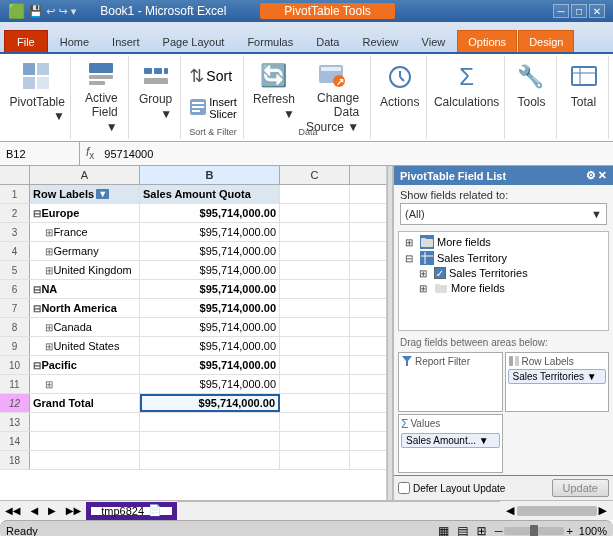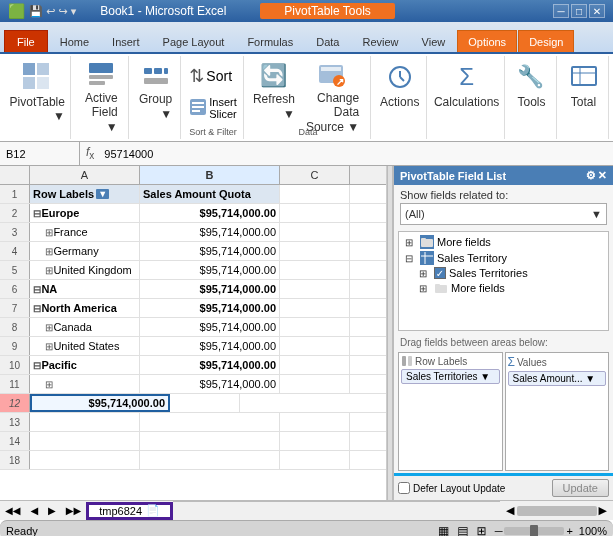--- a/index.html
+++ b/index.html
@@ -43,21 +43,21 @@
     .col-headers { display: flex; background: #f0f0f0; border-bottom: 1px solid #aaa; }
     .row-num-header { width: 30px; min-width: 30px; height: 18px; border-right: 1px solid #aaa; }
     .col-header { height: 18px; border-right: 1px solid #aaa; display: flex; align-items: center; justify-content: center; font-size: 11px; color: #333; background: #f0f0f0; }
     .col-header.active { background: #ddedff; font-weight: bold; }
     .col-a { width: 110px; min-width: 110px; }
     .col-b { width: 140px; min-width: 140px; }
     .col-c { width: 70px; min-width: 70px; }
 
     .grid-row { display: flex; border-bottom: 1px solid #e0e0e0; }
     .row-num { width: 30px; min-width: 30px; background: #f0f0f0; border-right: 1px solid #aaa; display: flex; align-items: center; justify-content: center; font-size: 10px; color: #555; height: 18px; }
-    .row-num.active { background: #fca5a5; font-style: italic; }
+    .row-num.active { background: #f0abfc; font-style: italic; }
     .cell { height: 18px; border-right: 1px solid #e0e0e0; display: flex; align-items: center; padding: 0 3px; font-size: 11px; overflow: hidden; }
     .cell-a { width: 110px; min-width: 110px; }
     .cell-b { width: 140px; min-width: 140px; }
     .cell-c { width: 70px; min-width: 70px; }
     .cell.bold { font-weight: bold; }
     .cell.header-cell { background: #dce6f1; }
     .cell.selected { border: 2px solid #1f5fa0; background: #f0f7ff; }
     .cell.indent1 { padding-left: 15px; }
     .cell.amount { text-align: right; justify-content: flex-end; }
 
@@ -72,25 +72,25 @@
     .fl-tree-expand { width: 12px; font-size: 10px; color: #333; }
     .fl-tree-checkbox { width: 12px; height: 12px; border: 1px solid #666; display: inline-flex; align-items: center; justify-content: center; font-size: 10px; background: white; }
     .fl-tree-text { font-size: 11px; }
     .fl-drag-label { padding: 2px 6px; font-size: 10px; color: #666; margin-top: 2px; }
 
     .fl-areas { display: grid; grid-template-columns: 1fr 1fr; gap: 2px; padding: 2px 4px; flex: 1; }
     .fl-area { border: 1px solid #aaa; background: white; padding: 2px; min-height: 50px; }
     .fl-area-label { font-size: 10px; color: #555; display: flex; align-items: center; gap: 2px; margin-bottom: 2px; }
     .fl-area-chip { background: #e8f0fb; border: 1px solid #aac; border-radius: 2px; padding: 1px 4px; font-size: 10px; display: flex; align-items: center; justify-content: space-between; cursor: pointer; }
 
-    .fl-footer { padding: 3px 4px; display: flex; align-items: center; justify-content: space-between; border-top: 3px solid #0ea5e9; background: #f0f0f0; }
+    .fl-footer { padding: 3px 4px; display: flex; align-items: center; justify-content: space-between; border-top: 1px solid #0ea5e9; background: #f0f0f0; }
     .fl-defer-cb { display: flex; align-items: center; gap: 3px; font-size: 10px; }
     .fl-update-btn { padding: 2px 10px; background: linear-gradient(to bottom, #f0f0f0, #d8d8d8); border: 1px solid #999; font-size: 11px; cursor: not-allowed; color: #888; border-radius: 2px; }
     .sheet-tabs { display: flex; align-items: center; height: 20px; background: #f0f0f0; border-top: 1px solid #bbb; }
-    .sheet-tab { padding: 2px 10px; border: 3px solid #4c1d95; background: white; font-size: 11px; cursor: pointer; height: 18px; display: flex; align-items: center; }
+    .sheet-tab { padding: 2px 10px; border: 5px solid #4c1d95; background: white; font-size: 11px; cursor: pointer; height: 18px; display: flex; align-items: center; }
     .sheet-tab-nav { padding: 2px 5px; font-size: 10px; cursor: pointer; }
 
     
     .status-bar { background: #d4d4d4; border-top: 1px solid #aaa; height: 20px; display: flex; align-items: center; justify-content: space-between; padding: 0 6px; font-size: 11px; border-radius: 7px; }
     .status-right { display: flex; align-items: center; gap: 8px; }
     .zoom-controls { display: flex; align-items: center; gap: 2px; }
 
     
     .divider { width: 6px; background: #ddd; cursor: col-resize; border-left: 1px solid #bbb; border-right: 1px solid #bbb; }
   </style>
@@ -360,20 +360,21 @@
       <div class="row-num">11</div>
       <div class="cell cell-a indent1">
           <span style="color:#555;font-size:10px;">⊞</span>
         </div>
       <div class="cell cell-b amount">$95,714,000.00</div>
       <div class="cell cell-c"></div>
     </div>
 
     <div class="grid-row" style="background:#fff;">
       <div class="row-num active">12</div>
+      <div class="cell cell-a bold">Grand Total</div>
       <div class="cell cell-b bold amount selected">$95,714,000.00</div>
       <div class="cell cell-c"></div>
     </div>
 
     <div class="grid-row">
       <div class="row-num">13</div>
       <div class="cell cell-a"></div>
       <div class="cell cell-b"></div>
       <div class="cell cell-c"></div>
     </div>
@@ -446,20 +447,28 @@
               <rect x="0" y="3" width="12" height="8" fill="#ddd" rx="1"></rect>
               <rect x="0" y="2" width="5" height="3" fill="#ddd" rx="1"></rect>
             </svg>
         </span>
         <span class="fl-tree-text">More fields</span>
       </div>
     </div>
     <div class="fl-drag-label">Drag fields between areas below:</div>
     <div class="fl-areas">
 
+      <div class="fl-area">
+        <div class="fl-area-label">
+          <svg width="12" height="12" viewBox="0 0 12 12">
+              <polygon points="1,1 11,1 7,6 7,11 5,11 5,6" fill="#4a7eb5"></polygon>
+            </svg>
+          <span>Report Filter</span>
+        </div>
+      </div>
 
 
       <div class="fl-area">
         <div class="fl-area-label">
           <svg width="12" height="12" viewBox="0 0 12 12">
               <rect x="1" y="1" width="4" height="10" fill="#aaa" rx="1"></rect>
               <rect x="7" y="1" width="4" height="10" fill="#ccc" rx="1"></rect>
             </svg>
           <span>Row Labels</span>
         </div>

